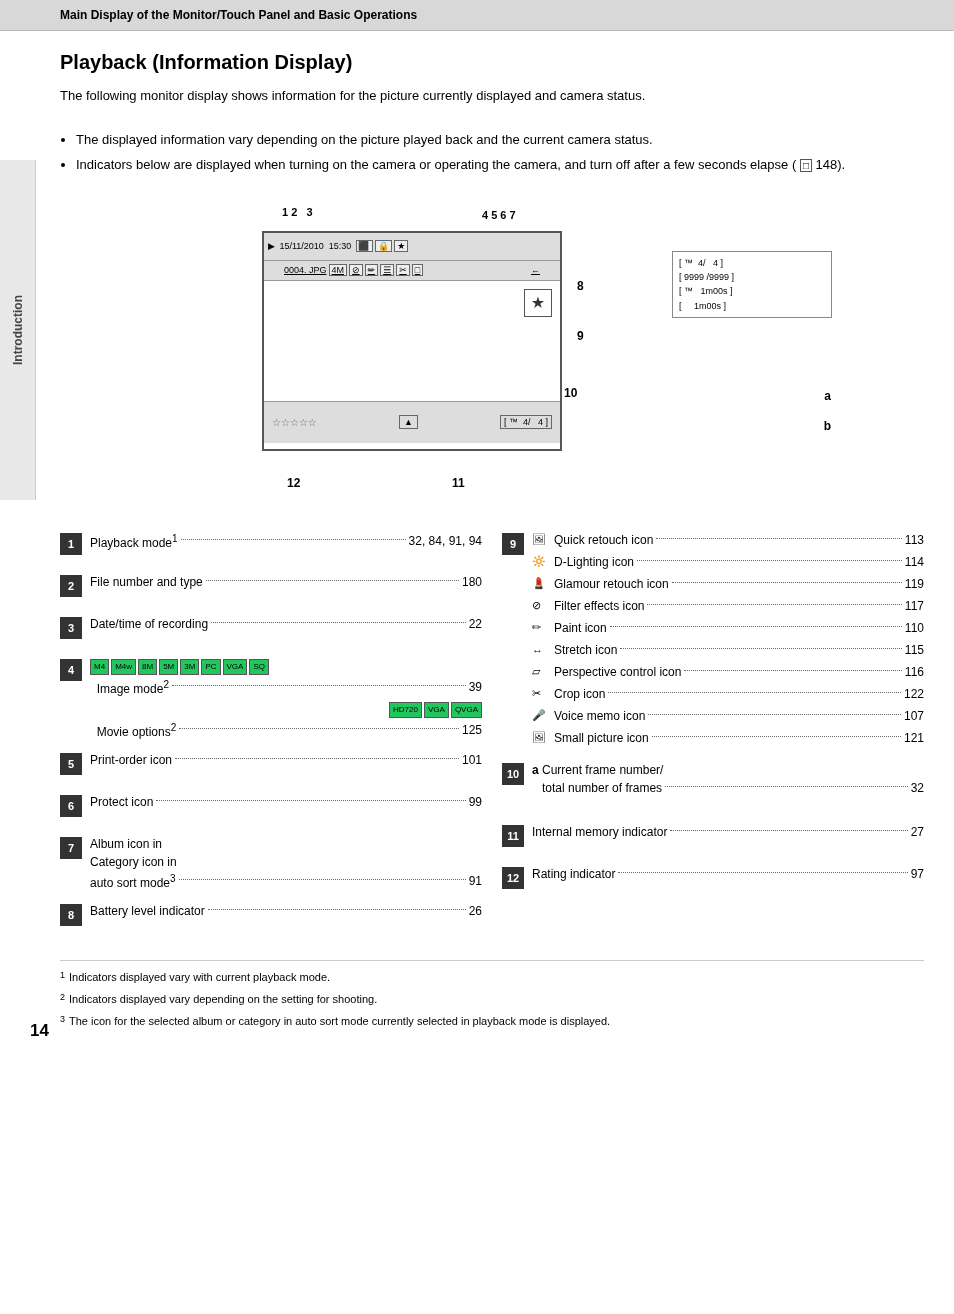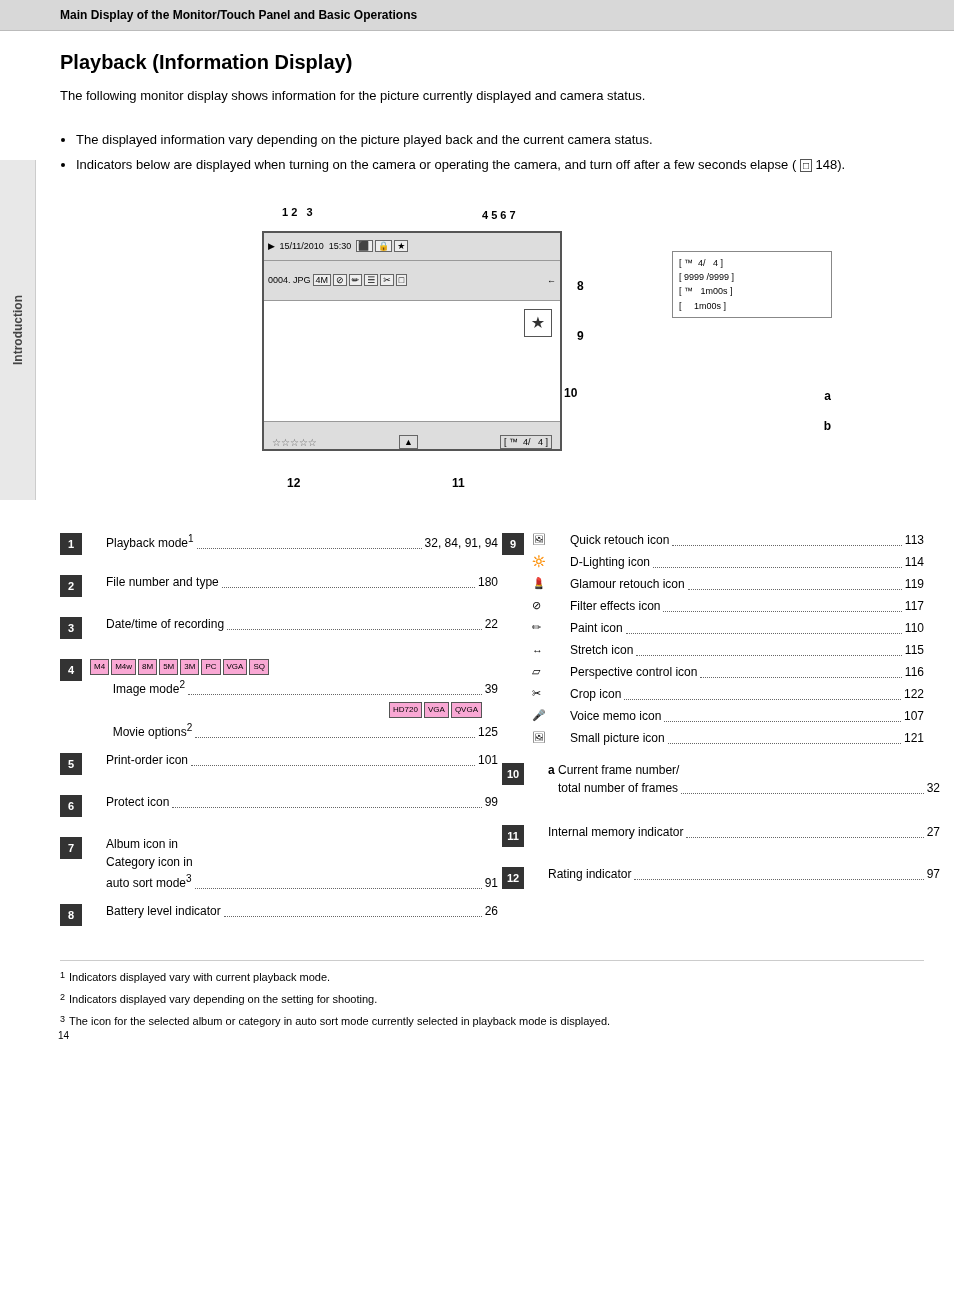--- a/index.html
+++ b/index.html
@@ -97,27 +97,28 @@
       height: 28px;
       display: flex;
       align-items: center;
       padding: 0 4px;
       font-size: 9px;
       gap: 2px;
       border-bottom: 1px solid #999;
     }
     .screen-second-bar {
       background: #ddd;
-      height: 40px;
+      height: 20px;
       display: flex;
       align-items: center;
-      padding: 0 4px;
+      padding: 0 20px;
       font-size: 9px;
       gap: 2px;
       border-bottom: 1px solid #999;
+      text-decoration: underline;
     }
     .screen-main {
       height: 120px;
       background: #fff;
       position: relative;
     }
     .star-indicator {
       position: absolute;
       right: 8px;
       top: 8px;
@@ -217,21 +218,21 @@
     .item-icons {
       display: flex;
       gap: 2px;
       margin: 2px 0;
       font-size: 9px;
     }
     .icon-box {
       border: 1px solid #555;
       padding: 1px 3px;
       font-size: 8px;
-      background: #f9a8d4;
+      background: #22c55e;
     }
     .sub-items {
       margin-left: 0;
       font-size: 12px;
     }
     .sub-item {
       display: flex;
       align-items: flex-start;
       margin-bottom: 4px;
     }
@@ -256,35 +257,33 @@
     }
     .footnote sup {
       font-size: 9px;
       vertical-align: super;
     }
     
     .page-number {
       position: absolute;
       bottom: 14px;
       left: 30px;
-      font-size: 10px;
-      font-weight: normal;
-      margin-left: 28px;
+      font-size: 17px;
+      font-weight: bold;
     }
     
     .leader {
       flex: 1;
       border-bottom: 1px dotted #666;
       margin: 0 3px 3px 3px;
     }
     .item-line {
       display: flex;
-      align-items: flex-end;
+      align-items: center;
       width: 100%;
-      margin-left: 16px;
     }
     .item-text {
       white-space: nowrap;
     }
     .item-pagenum {
       white-space: nowrap;
       font-weight: normal;
     }
     
     .screen-icon {

